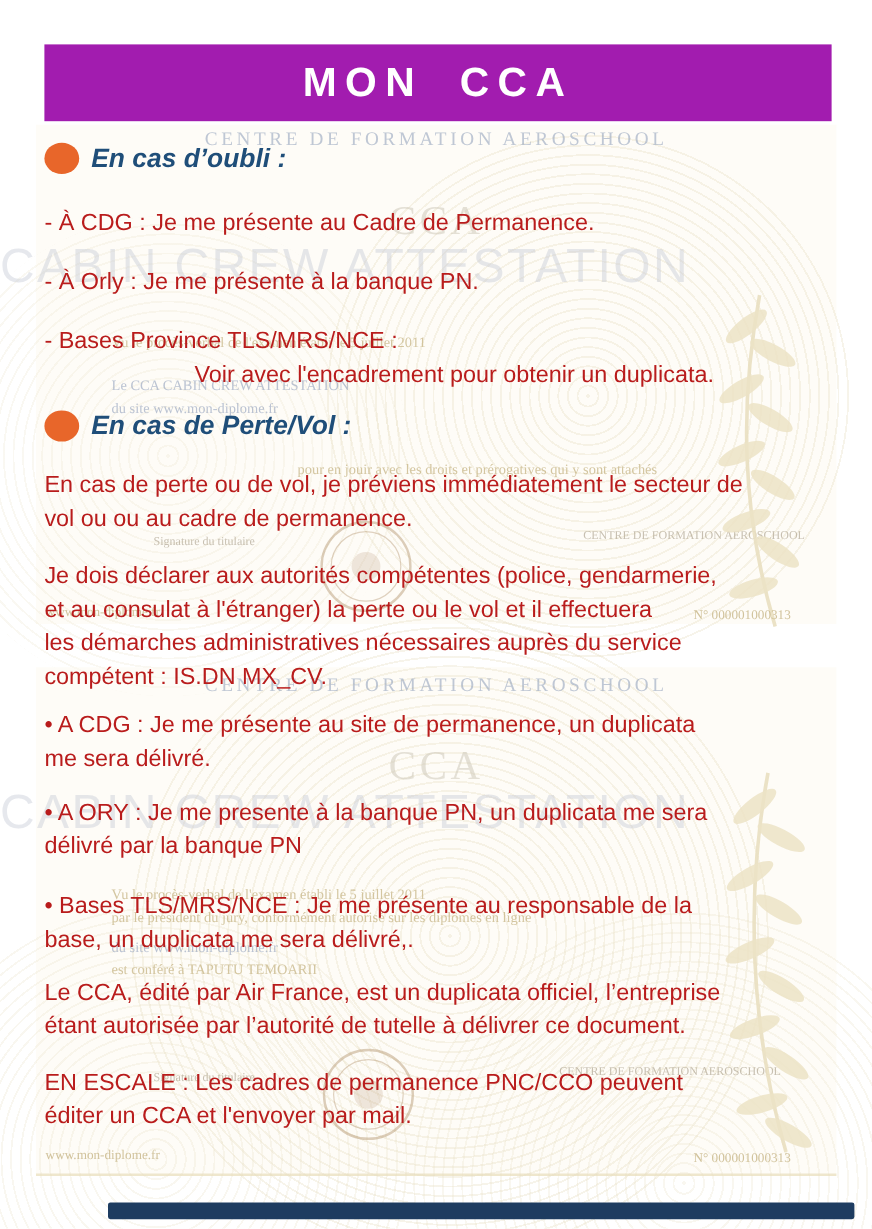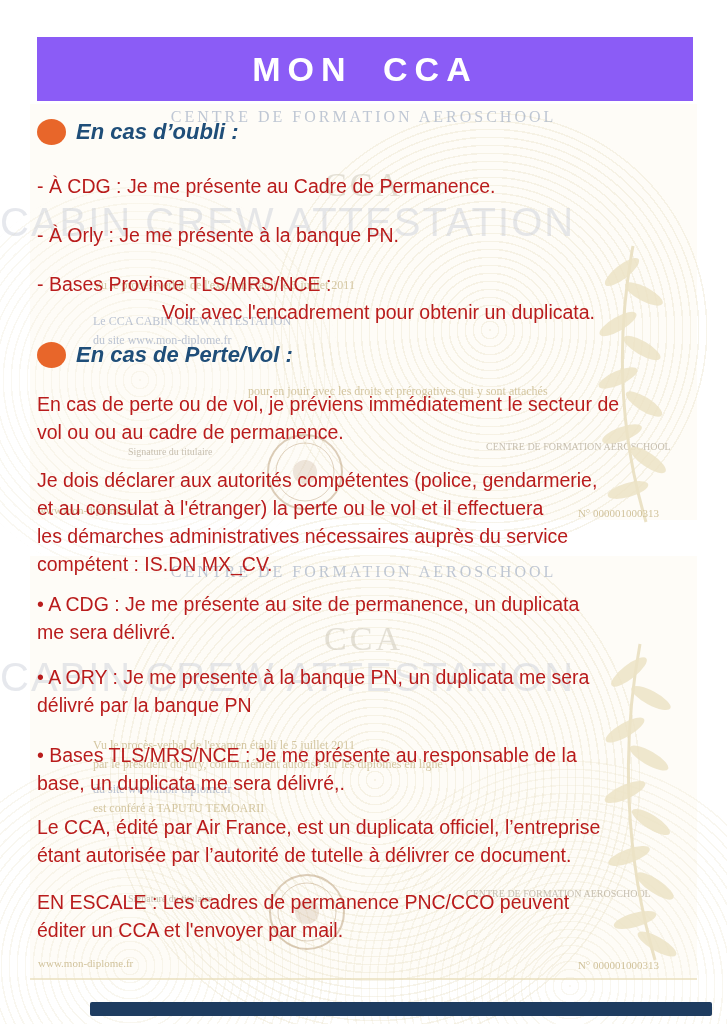--- a/index.html
+++ b/index.html
@@ -30,21 +30,21 @@
      color:rgba(170,160,140,0.65);white-space:nowrap;}
   .wm-foot-l{position:absolute;left:38px;font-family:"Liberation Serif",serif;
      font-size:11px;color:rgba(198,180,132,0.8);}
   .wm-foot-r{position:absolute;right:68px;font-family:"Liberation Serif",serif;
      font-size:11px;color:rgba(198,180,132,0.8);}
   .seal{position:absolute;}
   .laurel{position:absolute;}
 
   
   .content{position:absolute;inset:0;z-index:1;}
-  .topbar{position:absolute;left:37px;top:37px;width:656px;height:64px;background:#8b5cf6;
+  .topbar{position:absolute;left:37px;top:37px;width:656px;height:64px;background:#a21caf;
      display:flex;align-items:center;justify-content:center;}
   .title{color:#ffffff;font-size:34px;font-weight:bold;letter-spacing:7px;word-spacing:14px;}
   .h-row{position:absolute;left:37px;display:flex;align-items:center;gap:10px;}
   .bullet{width:29px;height:26px;border-radius:50%;background:#e8662a;flex:0 0 auto;}
   .h-text{color:#1f4e79;font-size:22px;font-weight:bold;font-style:italic;white-space:nowrap;}
   .para{position:absolute;left:37px;width:672px;color:#b91c1c;font-size:19.5px;line-height:28px;}
   .para .line{white-space:nowrap;}
   .indent{padding-left:11px;text-align:center;}
   .footbar{position:absolute;left:90px;top:1002px;width:622px;height:14px;
      background:#1e3c60;border-radius:2px;}

